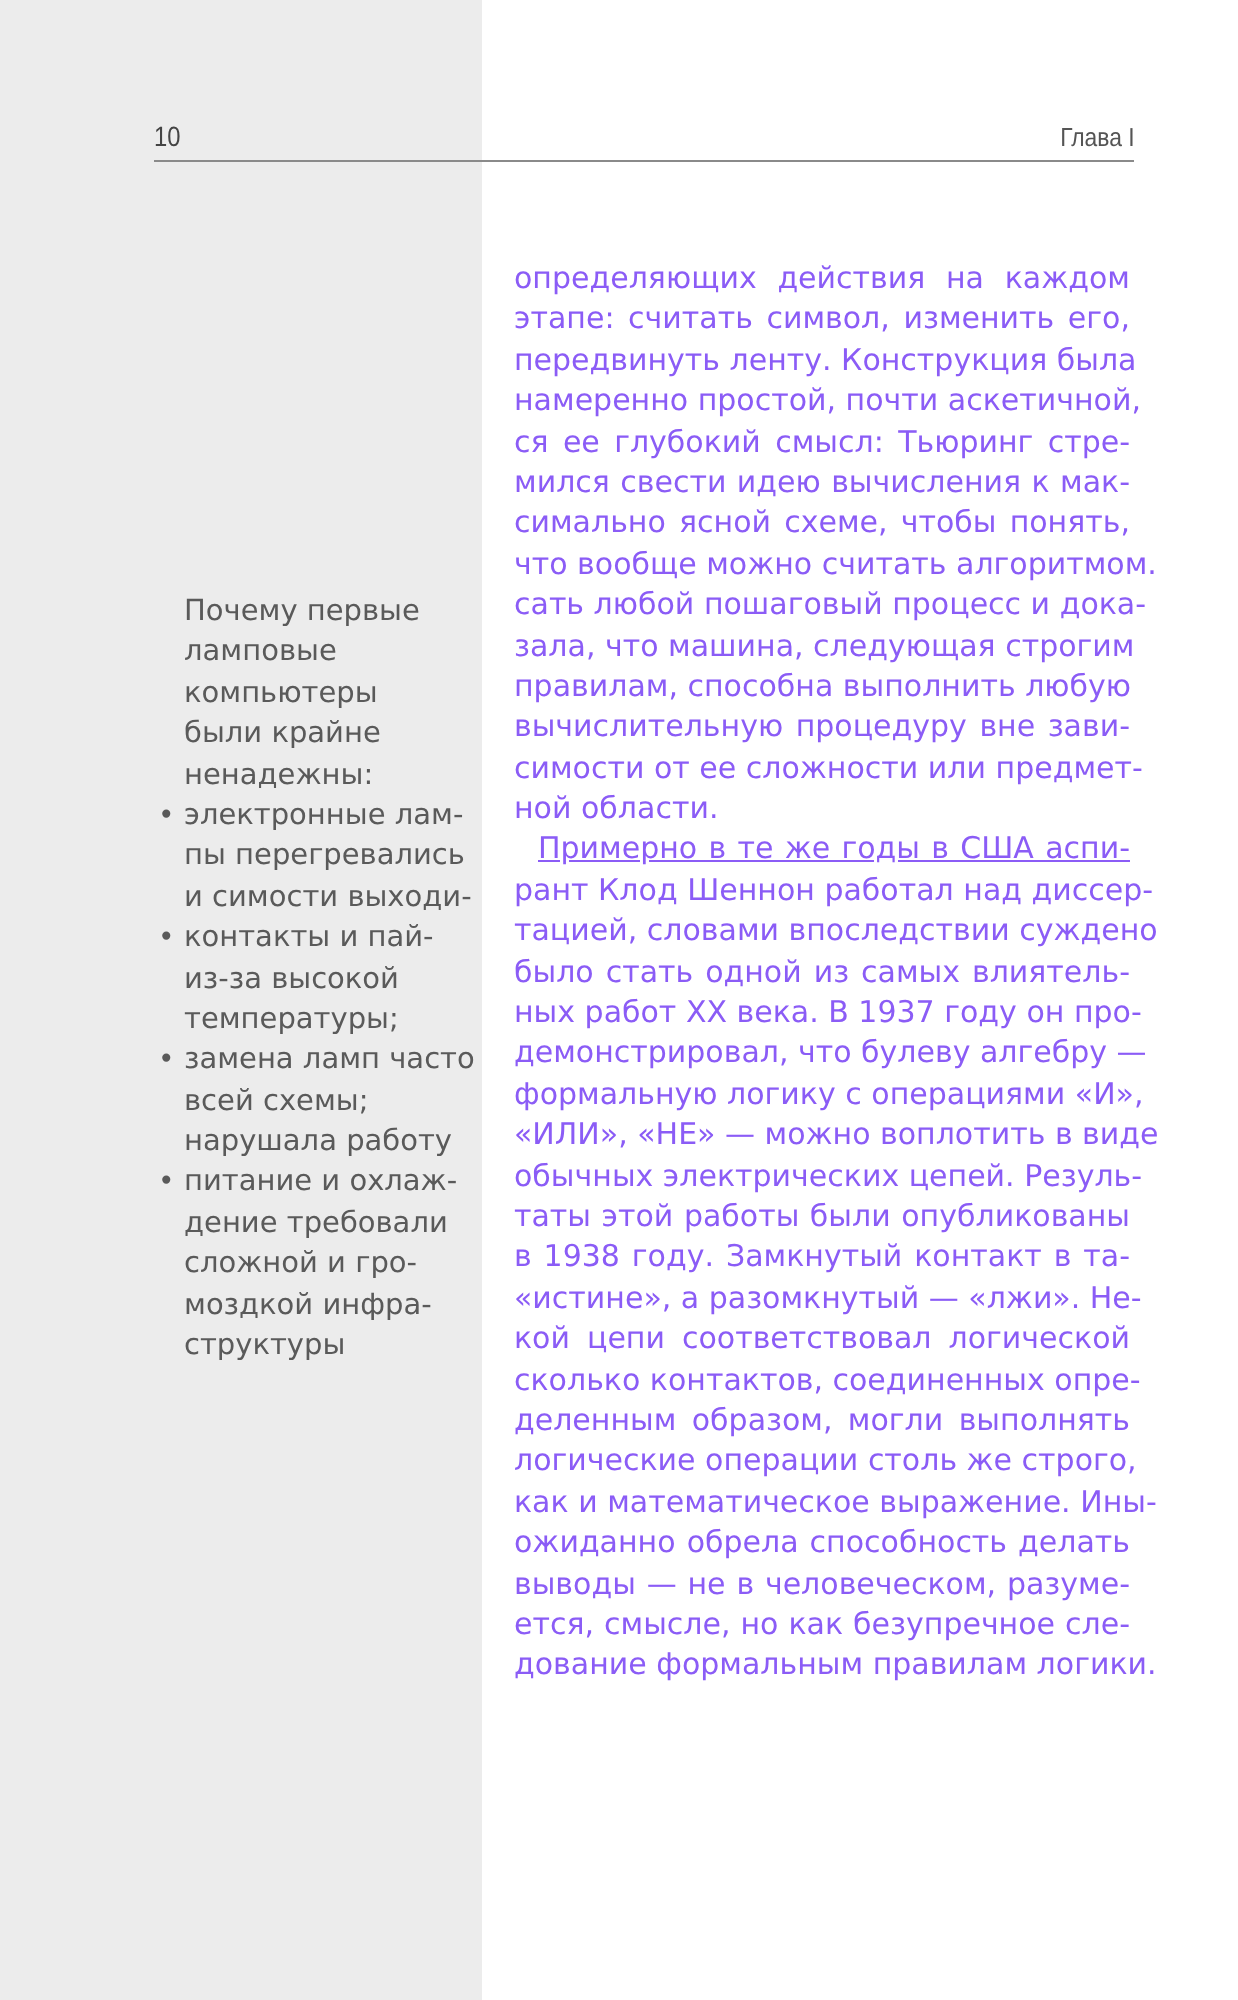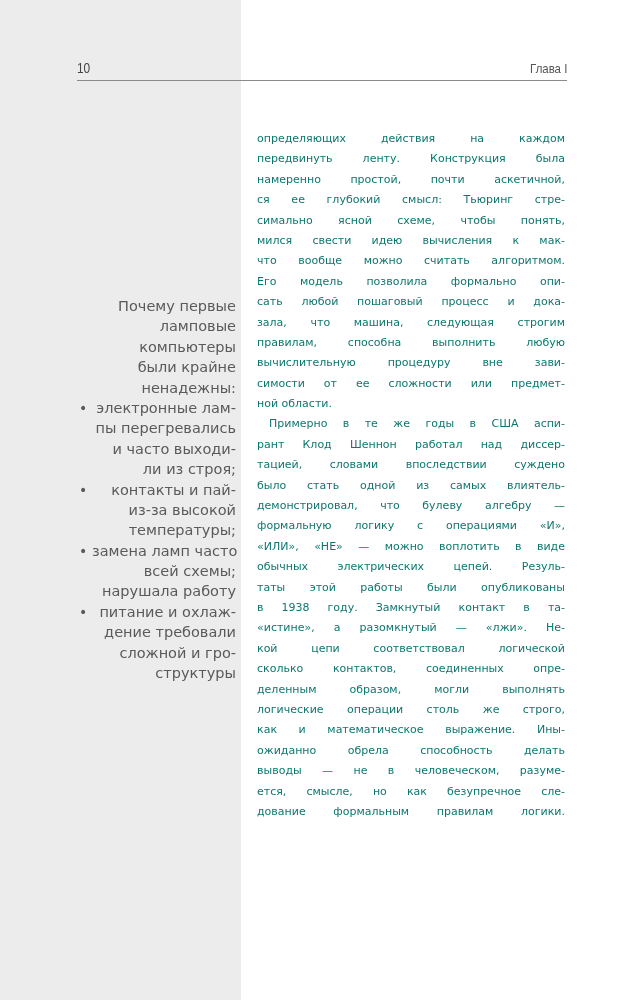--- a/index.html
+++ b/index.html
@@ -55,49 +55,49 @@
     .main-text {
       position: absolute;
       left: 257px;
       top: 129px;
       width: 308px;
     }
     .line {
       display: block;
       height: 20.4px;
       line-height: 20.4px;
-      font-size: 11px;
+      font-size: 15px;
       white-space: nowrap;
       text-align: justify;
       text-align-last: justify;
-      color: #0f766e;
+      color: #8b5cf6;
       letter-spacing: 0px;
     }
     .line.last {
       text-align-last: left;
     }
     .line.indent {
       padding-left: 12px;
+      text-decoration: underline;
     }
     .sidenote {
       position: absolute;
       left: 76px;
       top: 296px;
       width: 160px;
       font-size: 14.5px;
       color: #5a5a5a;
     }
     .sn-line {
       display: block;
       height: 20.4px;
       line-height: 20.4px;
       white-space: nowrap;
       padding-left: 16px;
       position: relative;
-      text-align: right;
     }
     .bullet {
       position: absolute;
       left: 3px;
       top: 0;
       color: #5a5a5a;
       font-size: 14px;
     }
     .sn-block {
       display: block;
@@ -118,66 +118,67 @@
     <span class="sn-line">Почему первые</span>
     <span class="sn-line">ламповые</span>
     <span class="sn-line">компьютеры</span>
     <span class="sn-line">были крайне</span>
     <span class="sn-line">ненадежны:</span>
   </div>
 
   <div class="sn-block">
     <span class="sn-line"><span class="bullet">•</span><span>электронные лам-</span></span>
     <span class="sn-line">пы перегревались</span>
-    <span class="sn-line">и часто выходи-</span>
-    <span class="sn-line">ли из строя;</span>
+    <span class="sn-line">и симости выходи-</span>
   </div>
 
   <div class="sn-block">
     <span class="sn-line"><span class="bullet">•</span><span>контакты и пай-</span></span>
     <span class="sn-line">из-за высокой</span>
     <span class="sn-line">температуры;</span>
   </div>
 
   <div class="sn-block">
     <span class="sn-line"><span class="bullet">•</span><span>замена ламп часто</span></span>
     <span class="sn-line">всей схемы;</span>
     <span class="sn-line">нарушала работу</span>
   </div>
 
   <div class="sn-block">
     <span class="sn-line"><span class="bullet">•</span><span>питание и охлаж-</span></span>
     <span class="sn-line">дение требовали</span>
     <span class="sn-line">сложной и гро-</span>
+    <span class="sn-line">моздкой инфра-</span>
     <span class="sn-line">структуры</span>
   </div>
 </div>
 
 <div class="main-text">
   <div>
     <span class="line">определяющих действия на каждом</span>
+    <span class="line">этапе: считать символ, изменить его,</span>
     <span class="line">передвинуть ленту. Конструкция была</span>
     <span class="line">намеренно простой, почти аскетичной,</span>
     <span class="line">ся ее глубокий смысл: Тьюринг стре-</span>
+    <span class="line">мился свести идею вычисления к мак-</span>
     <span class="line">симально ясной схеме, чтобы понять,</span>
-    <span class="line">мился свести идею вычисления к мак-</span>
     <span class="line">что вообще можно считать алгоритмом.</span>
-    <span class="line">Его модель позволила формально опи-</span>
     <span class="line">сать любой пошаговый процесс и дока-</span>
     <span class="line">зала, что машина, следующая строгим</span>
     <span class="line">правилам, способна выполнить любую</span>
     <span class="line">вычислительную процедуру вне зави-</span>
     <span class="line">симости от ее сложности или предмет-</span>
     <span class="line last">ной области.</span>
   </div>
   <div>
     <span class="line indent">Примерно в те же годы в США аспи-</span>
     <span class="line">рант Клод Шеннон работал над диссер-</span>
     <span class="line">тацией, словами впоследствии суждено</span>
     <span class="line">было стать одной из самых влиятель-</span>
+    <span class="line">ных работ XX века. В 1937 году он про-</span>
     <span class="line">демонстрировал, что булеву алгебру —</span>
     <span class="line">формальную логику с операциями «И»,</span>
     <span class="line">«ИЛИ», «НЕ» — можно воплотить в виде</span>
     <span class="line">обычных электрических цепей. Резуль-</span>
     <span class="line">таты этой работы были опубликованы</span>
     <span class="line">в 1938 году. Замкнутый контакт в та-</span>
     <span class="line">«истине», а разомкнутый — «лжи». Не-</span>
     <span class="line">кой цепи соответствовал логической</span>
     <span class="line">сколько контактов, соединенных опре-</span>
     <span class="line">деленным образом, могли выполнять</span>

